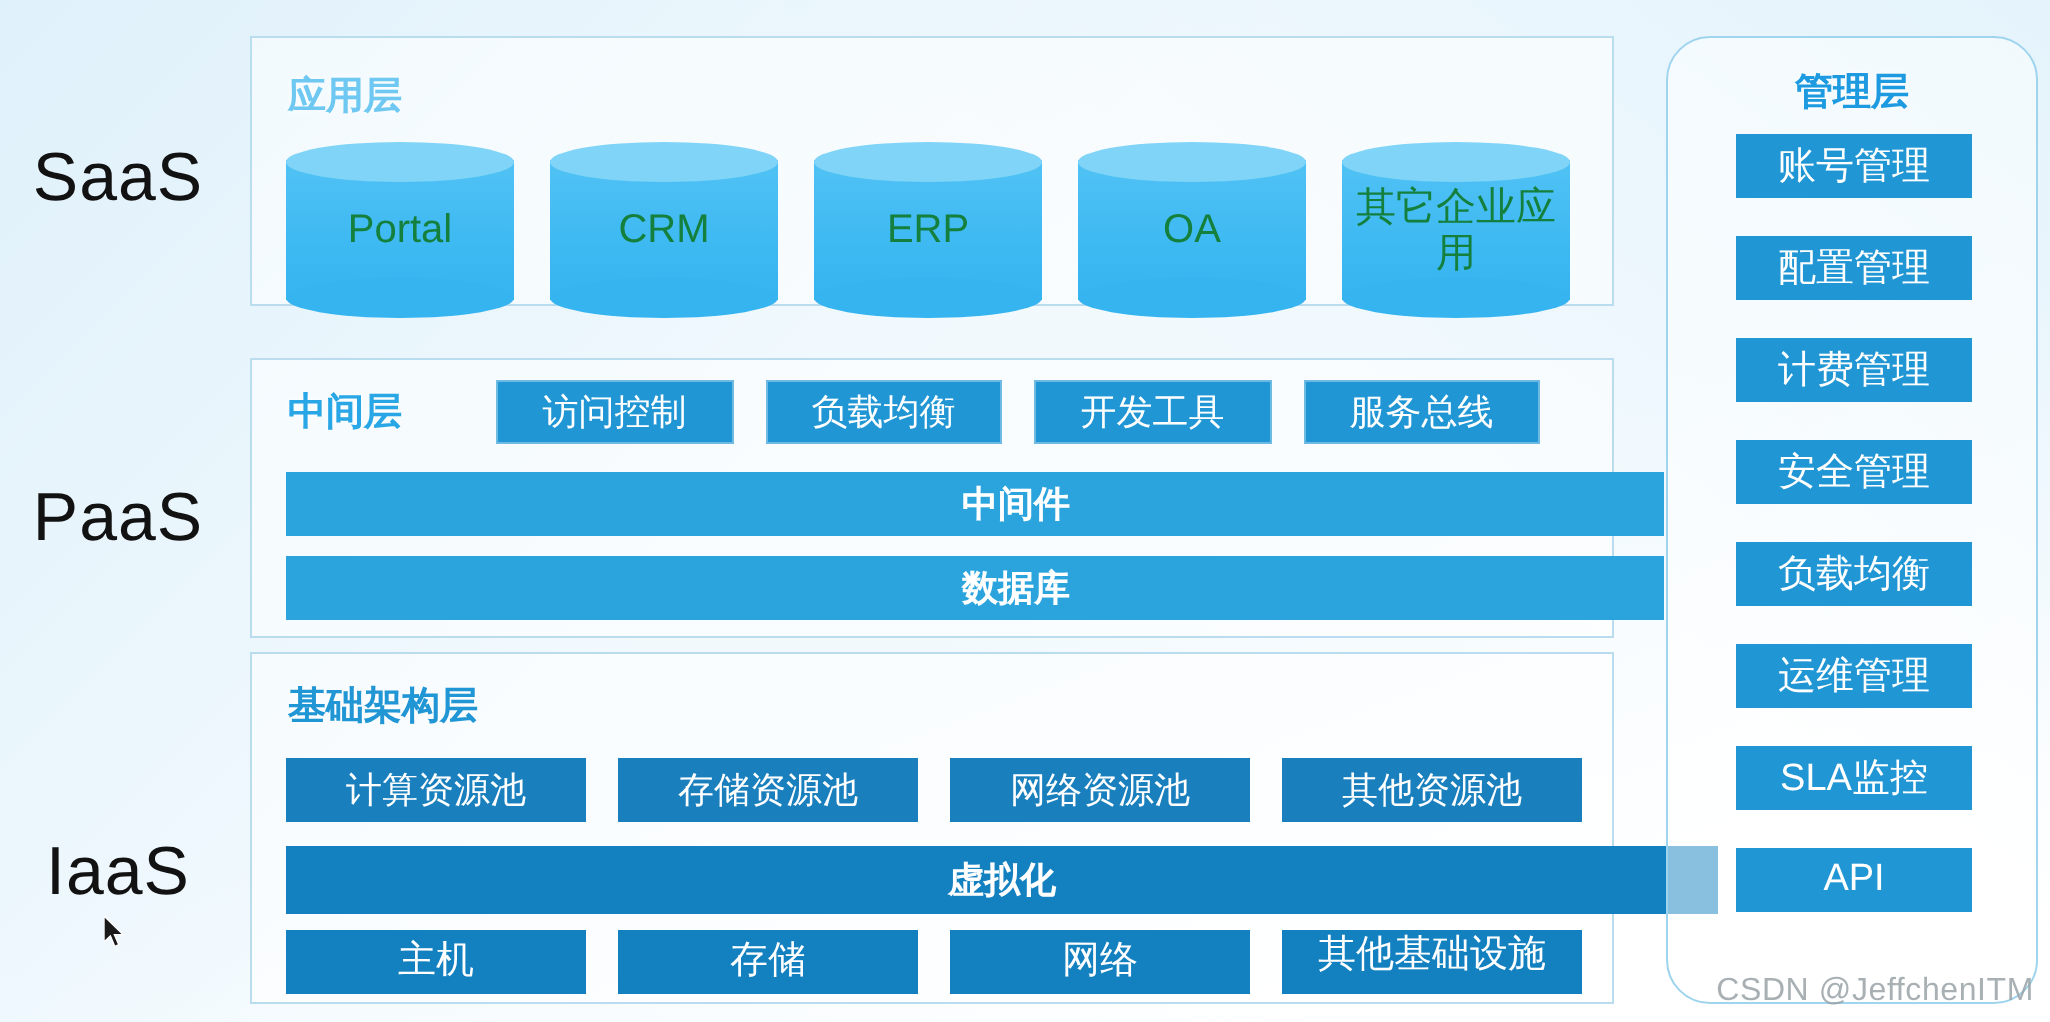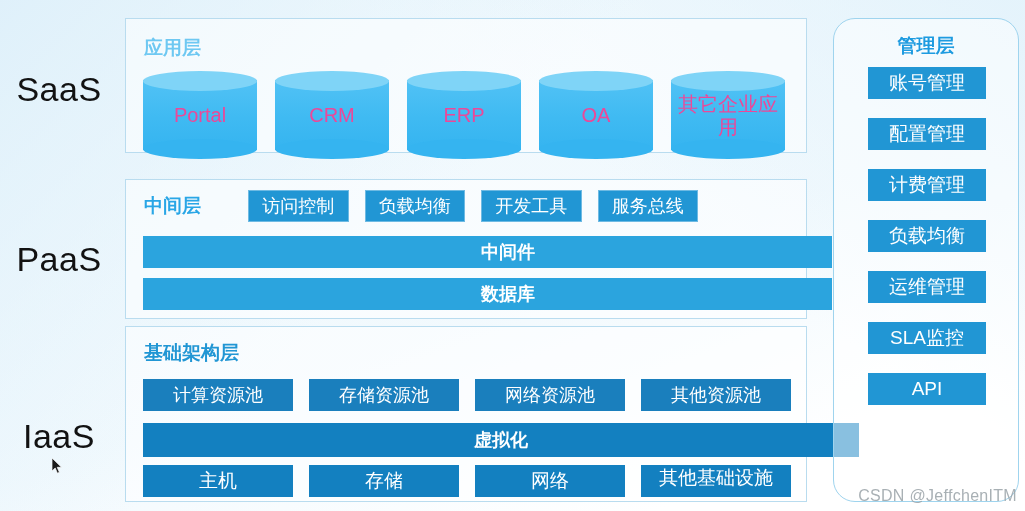--- a/index.html
+++ b/index.html
@@ -59,31 +59,31 @@
     position:absolute;left:0;right:0;top:0;height:20px;
     background:#7fd4f7;border-radius:50%/50%;
   }
   .cyl .bottom{
     position:absolute;left:0;right:0;bottom:0;height:20px;
     background:#35b4f0;border-radius:50%/50%;
   }
   .cyl .cap{
     position:absolute;inset:0;
     display:flex;align-items:center;justify-content:center;
-    color:#ec4899;font-size:20px;text-align:center;line-height:1.15;
+    color:#15803d;font-size:20px;text-align:center;line-height:1.15;
     padding:0 6px;box-sizing:border-box;z-index:3;
   }
   .cyl.overflow .cap{
     align-items:flex-start;padding-top:22px;
   }
 
   
   #panel-paas{left:125px;top:179px;width:682px;height:140px;}
   #title-paas{left:18px;top:13px;color:#29a6e6;}
-  .chip-row{position:absolute;left:122px;top:10px;width:450px;height:32px;
+  .chip-row{position:absolute;left:122px;top:10px;width:522px;height:32px;
             display:flex;gap:16px;}
   .chip{
     flex:1 1 0;background:#2196d4;color:#fff;font-size:18px;
     display:flex;align-items:center;justify-content:center;
     box-shadow:0 0 0 1px rgba(255,255,255,.35) inset;
     white-space:nowrap;
   }
   .wide-bar{
     position:absolute;left:17px;width:648px;height:32px;
     background:#2ba4de;color:#fff;font-weight:bold;font-size:18px;
@@ -233,20 +233,21 @@
       <div class="infra wrap">其他基础设施</div>
     </div>
   </div>
 
   <div id="panel-mgmt">
     <div id="title-mgmt">管理层</div>
     <div class="mgmt-list">
       <div class="mgmt-item">账号管理</div>
       <div class="mgmt-item">配置管理</div>
       <div class="mgmt-item">计费管理</div>
+      <div class="mgmt-item">安全管理</div>
       <div class="mgmt-item">负载均衡</div>
       <div class="mgmt-item">运维管理</div>
       <div class="mgmt-item">SLA监控</div>
       <div class="mgmt-item">API</div>
     </div>
   </div>
 
   <div id="watermark">CSDN @JeffchenITM</div>
 
   <svg id="cursor" viewBox="0 0 12 18">

